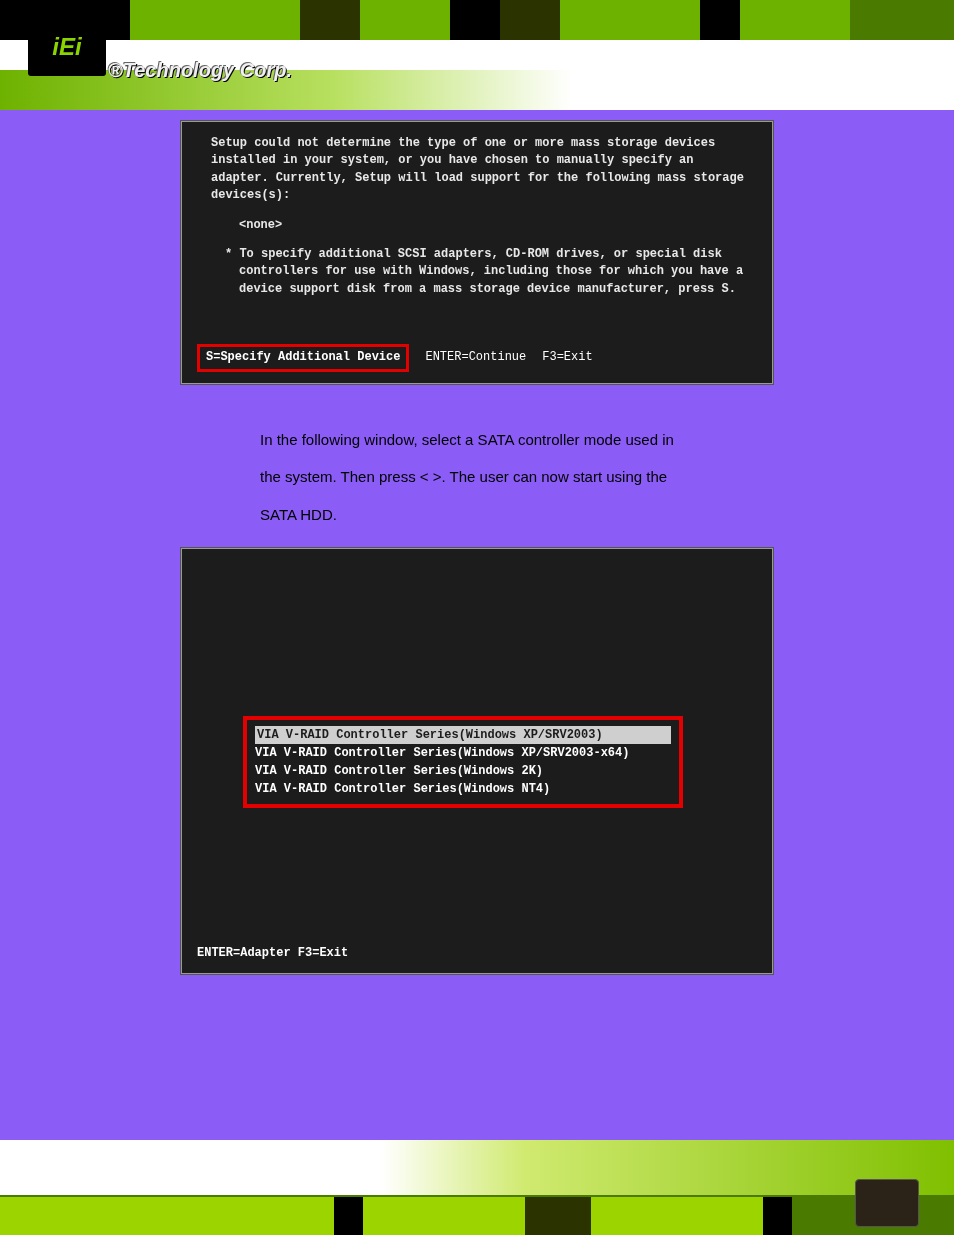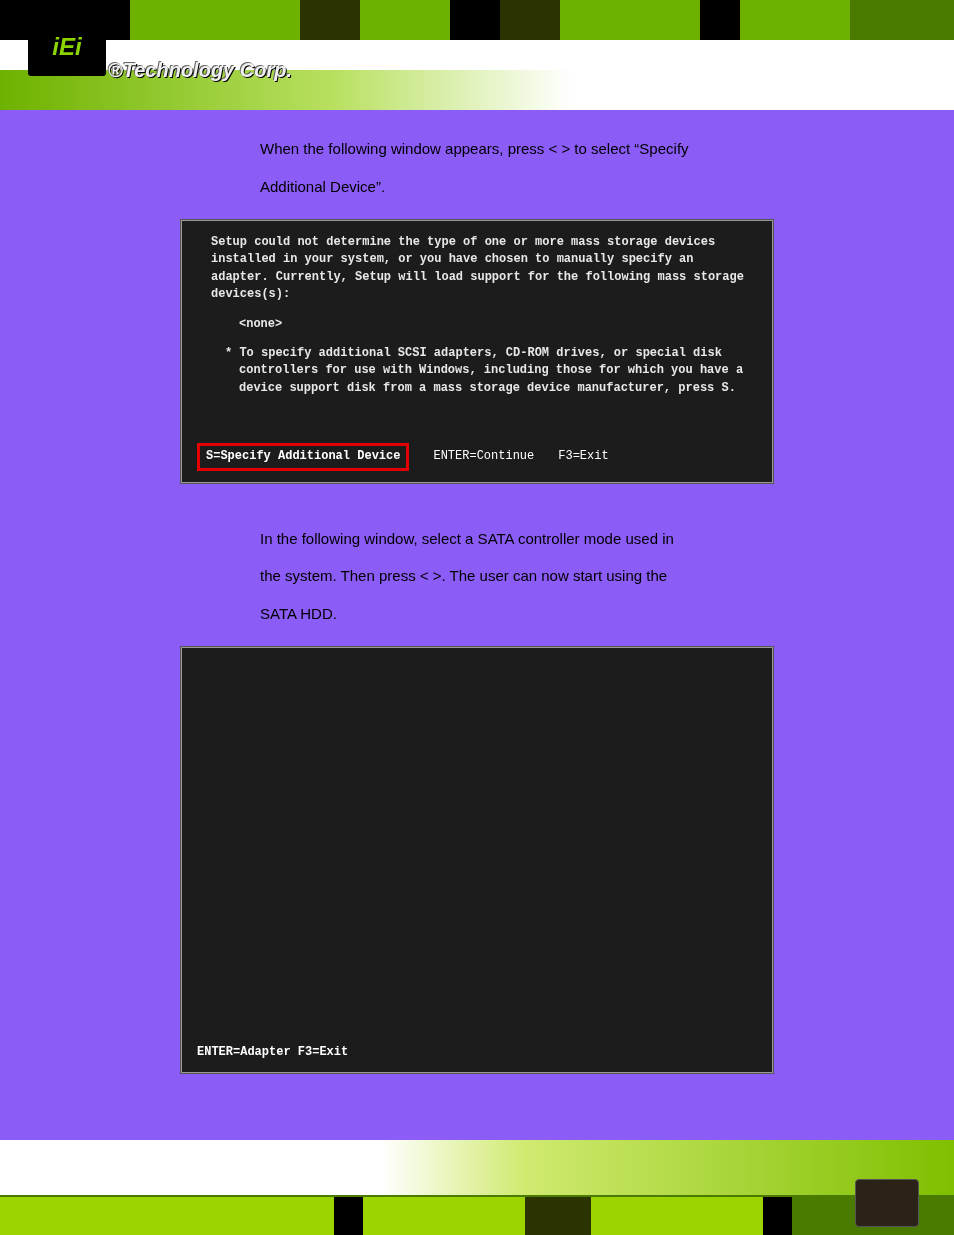--- a/index.html
+++ b/index.html
@@ -21,21 +21,21 @@
   
   .content{position:absolute;top:120px;left:60px;right:60px}
   .body-text{font-size:15px;line-height:2.5;margin:10px 200px 14px 200px}
   
   .shot{margin:0 auto 14px auto;width:560px;background:#1c1c1c;color:#e8e8e8;
     font:700 12px/1.45 "Courier New",monospace;padding:14px 16px 12px 16px;border:1px solid #555;
     box-shadow:0 0 0 1px #999 inset}
   .shot .para{margin:0 0 12px 14px;white-space:pre-wrap}
   .indent{padding-left:28px}
   .bullet{padding-left:28px;text-indent:-14px;margin-bottom:10px}
-  .statusbar{margin-top:46px;display:flex;gap:24px;align-items:center}
+  .statusbar{margin-top:46px;display:flex;gap:16px;align-items:center}
   .redbox{border:3px solid #e20000;padding:2px 6px;color:#fff;font-weight:700}
   .status-item{color:#fff;font-weight:400}
   
   .shot2{height:400px;position:relative}
   .sel-box{position:absolute;top:168px;left:62px;width:416px;border:4px solid #e20000;padding:6px 8px}
   .sel-item{color:#fff;font:700 12px/1.5 "Courier New",monospace;white-space:nowrap}
   .sel-item.hi{background:#cfcfcf;color:#1c1c1c;padding:0 2px}
   .statusbar2{position:absolute;left:16px;bottom:12px;color:#fff;font-weight:700}
   
   .ftr{position:absolute;left:0;right:0;bottom:0;height:95px}
@@ -54,36 +54,41 @@
 
 <div class="hdr">
   <div class="hdr-strip"></div>
   <div class="hdr-white"></div>
   <div class="hdr-green2"></div>
   <div class="logo-box">iEi</div>
   <div class="brand">®Technology Corp.</div>
 </div>
 
 <div class="content">
-  <p class="body-text">When the following window appears, press &lt;  &gt; to select “Specify Additional Device”.</p>
 
   <div class="shot">
     <p class="para">Setup could not determine the type of one or more mass storage devices installed in your system, or you have chosen to manually specify an adapter. Currently, Setup will load support for the following mass storage devices(s):</p>
     <p class="para indent">&lt;none&gt;</p>
     <p class="para bullet">* To specify additional SCSI adapters, CD-ROM drives, or special disk controllers for use with Windows, including those for which you have a device support disk from a mass storage device manufacturer, press S.</p>
     <div class="statusbar">
       <span class="redbox">S=Specify Additional Device</span>
       <span class="status-item">ENTER=Continue</span>
       <span class="status-item">F3=Exit</span>
     </div>
   </div>
 
   <p class="body-text" style="margin-top:36px">In the following window, select a SATA controller mode used in the system. Then press &lt;        &gt;. The user can now start using the SATA HDD.</p>
 
   <div class="shot shot2">
+    <div class="sel-box">
+      <div class="sel-item hi">VIA V-RAID Controller Series(Windows XP/SRV2003)</div>
+      <div class="sel-item">VIA V-RAID Controller Series(Windows XP/SRV2003-x64)</div>
+      <div class="sel-item">VIA V-RAID Controller Series(Windows 2K)</div>
+      <div class="sel-item">VIA V-RAID Controller Series(Windows NT4)</div>
+    </div>
     <div class="statusbar2">ENTER=Adapter  F3=Exit</div>
   </div>
 </div>
 
 <div class="ftr">
   <div class="ftr-strip"></div>
   <div class="ftr-strip2"></div>
   <div class="ftr-badge"></div>
 </div>
 

